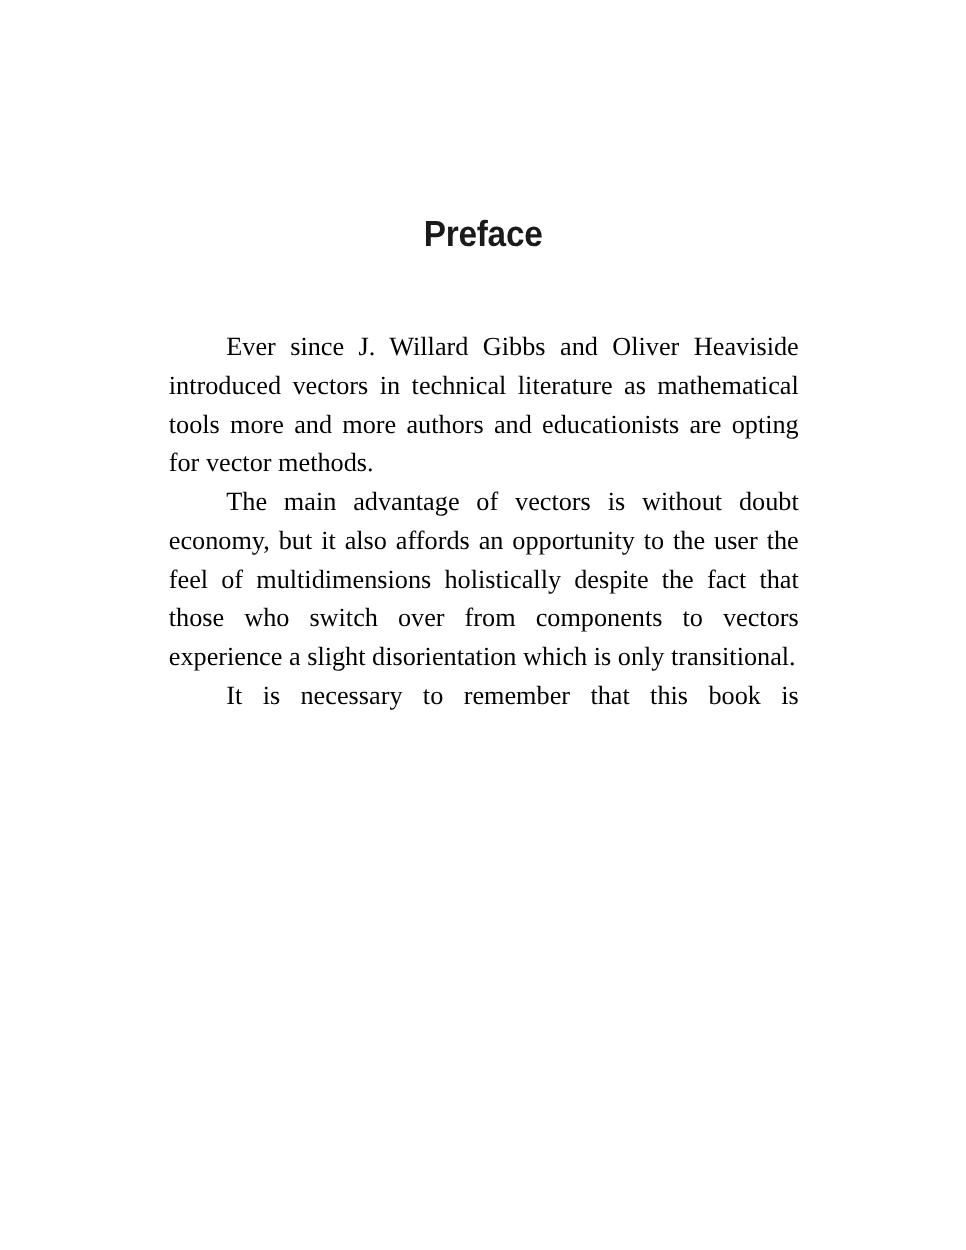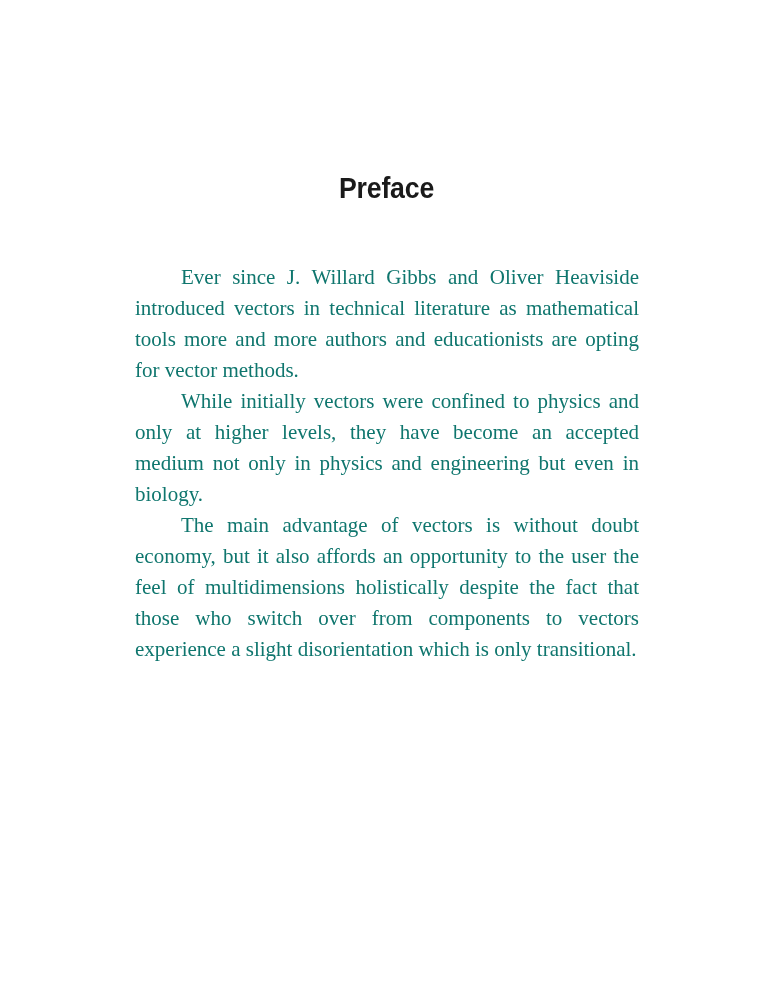--- a/index.html
+++ b/index.html
@@ -41,21 +41,21 @@
     left: 135px;
     top: 262px;
     width: 504px;
   }
 
   .body-paragraph {
     margin: 0;
     font-family: "Liberation Serif", "DejaVu Serif", serif;
     font-size: 21px;
     line-height: 31px;
-    color: #0f766e;
+    color: #000000;
     text-align: justify;
     text-justify: inter-word;
     text-indent: 46px;
     hyphens: none;
     -webkit-hyphens: none;
   }
 
   
   .body-paragraph.continues::after {
     content: "";
@@ -65,17 +65,17 @@
 </style>
 </head>
 <body>
 
 <div class="page">
 
   <h1 class="page-heading">Preface</h1>
 
   <div class="text-column">
     <p class="body-paragraph">Ever since J. Willard Gibbs and Oliver Heaviside introduced vectors in technical literature as mathematical tools more and more authors and educationists are opting for vector methods.</p>
-    <p class="body-paragraph">While initially vectors were confined to physics and only at higher levels, they have become an accepted medium not only in physics and engineering but even in biology.</p>
     <p class="body-paragraph">The main advantage of vectors is without doubt economy, but it also affords an opportunity to the user the feel of multidimensions holistically despite the fact that those who switch over from components to vectors experience a slight disorientation which is only transitional.</p>
+    <p class="body-paragraph continues">It is necessary to remember that this book is</p>
   </div>
 
 </div>
 
 </body></html>

